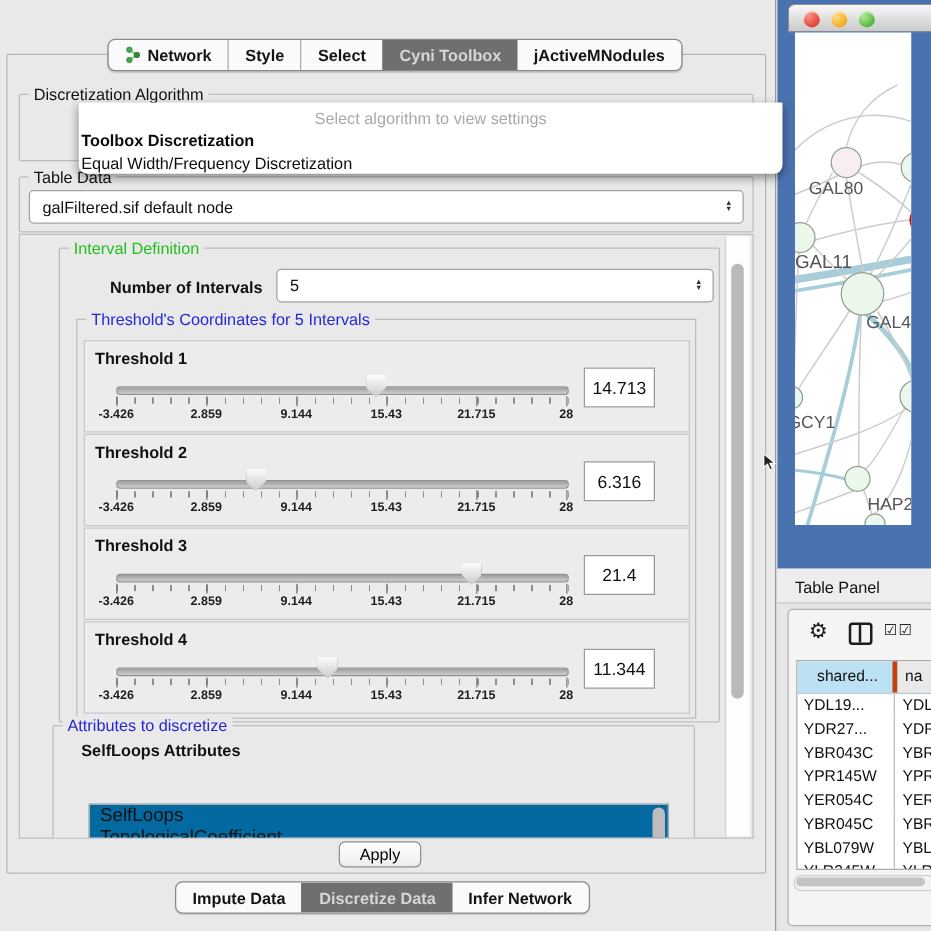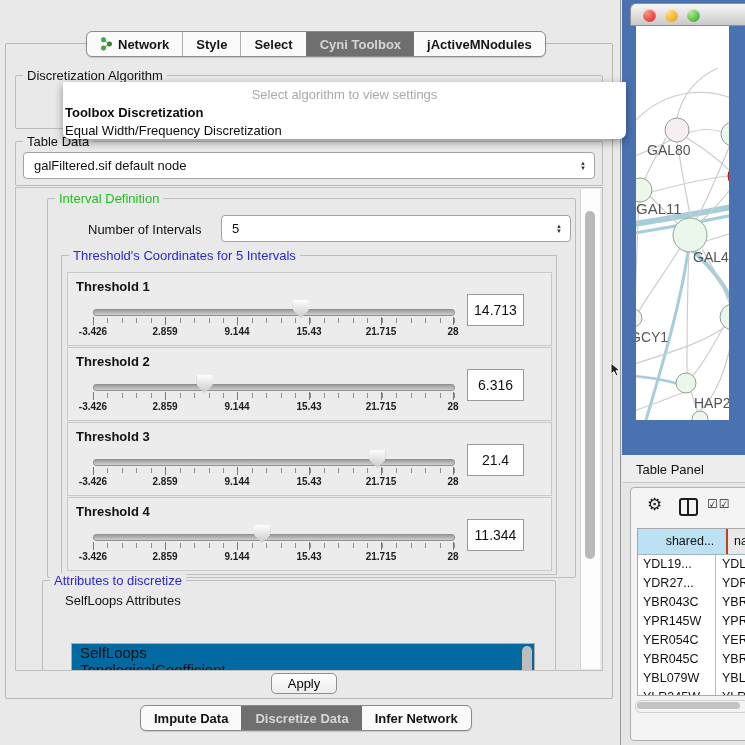--- a/index.html
+++ b/index.html
@@ -43,21 +43,21 @@
       border-radius:1px 1px 7px 7px;box-shadow:0 3px 8px rgba(0,0,0,.4);z-index:8;font-size:13px;margin-left:48px;}
   .popup .ph{color:#a9a9a9;text-align:center;padding-top:5px;height:17px;}
   .popup .opt{padding:1px 2px 0 2px;height:17px;color:#0c0c0c;}
   .popup .opt:first-child{font-weight:bold;}
   
   .inner-panel{position:absolute;left:9px;top:143px;width:586px;height:482px;border:1px solid #bfbfbf;
       background:#e9e9e9;overflow:hidden;}
   .vscroll{position:absolute;left:564px;top:1px;width:19px;height:480px;background:#fdfdfd;border-left:1px solid #d2d2d2;}
   .vthumb{position:absolute;left:4px;top:22px;width:10px;height:348px;background:#b9b9b9;border-radius:6px;}
   
-  .lbl-bold{position:absolute;font-size:13px;font-weight:normal;white-space:nowrap;}
+  .lbl-bold{position:absolute;font-size:13px;font-weight:bold;white-space:nowrap;}
   .tgroup{position:absolute;border:1px solid #bdbdbd;background:#e9e9e9;}
   
   .thr{position:absolute;left:5px;width:483px;height:72px;background:#ececec;border:1px solid #c9c9c9;}
   .thr .tlabel{position:absolute;left:8px;top:6px;font-size:13px;font-weight:bold;}
   .track{position:absolute;left:25px;top:36px;width:360px;height:5px;border-radius:3px;
       background:linear-gradient(#9c9c9c,#cfcfcf);border:1px solid #919191;}
   .thumb{position:absolute;top:27px;width:16px;height:18px;
       background:linear-gradient(#fefefe,#c9c9c9);
       clip-path:polygon(8% 0,92% 0,100% 10%,100% 55%,50% 100%,0 55%,0 10%);
       filter:drop-shadow(0 0 1px #777);}
@@ -89,21 +89,21 @@
       border:1px solid #b0b0b0;border-radius:4px;}
   .gear{position:absolute;left:16px;top:6px;font-size:17px;color:#1c1c1c;}
   .spliticon{position:absolute;left:48px;top:10px;width:15px;height:14px;border:2px solid #1c1c1c;border-radius:3px;}
   .spliticon::after{content:"";position:absolute;left:6px;top:0;width:2px;height:14px;background:#1c1c1c;}
   .checks{position:absolute;left:76px;top:9px;font-size:12px;letter-spacing:1px;color:#222;}
   .dtable{position:absolute;left:6px;top:40px;width:124px;border:1px solid #a9a9a9;background:#fff;overflow:hidden;height:166px;}
   .drow{display:flex;height:19px;font-size:12.5px;}
   .drow .c1{width:72px;border-right:1px solid #bcbcbc;padding-left:5px;line-height:19px;white-space:nowrap;overflow:hidden;}
   .drow .c2{flex:1;padding-left:6px;line-height:19px;white-space:nowrap;overflow:hidden;}
   .dhead{height:25px;border-bottom:1px solid #9fb6c2;}
-  .dhead .c1{background:#bce1f2;text-align:center;padding-left:16px;line-height:25px;border-right:2px solid #c2410c;}
+  .dhead .c1{background:#bce1f2;text-align:center;padding-left:4px;line-height:25px;border-right:4px solid #c2410c;}
   .dhead .c2{background:#e9e9e9;line-height:25px;}
   .hscroll{position:absolute;left:4px;top:212px;width:112px;height:11px;background:#f3f3f3;border:1px solid #cfcfcf;border-radius:6px;}
   .hthumb{position:absolute;left:1px;top:1px;width:103px;height:7px;background:#c3c3c3;border-radius:4px;}
   .cursor{position:absolute;left:610px;top:362px;z-index:20;}
 </style>
 </head>
 <body>
 
 <div class="stage">
 

